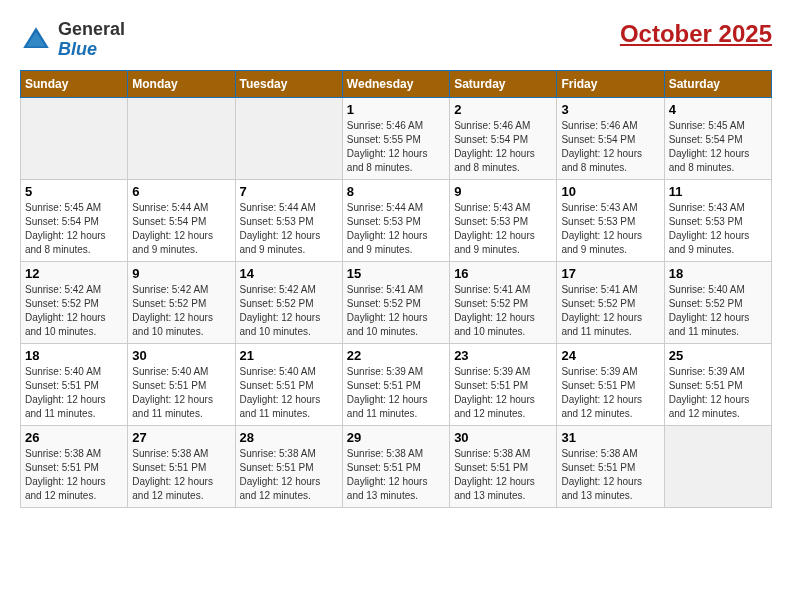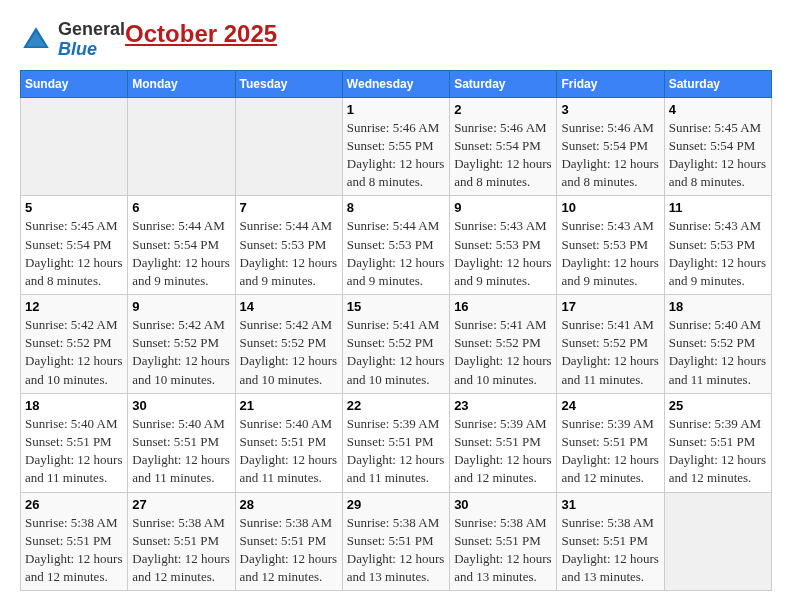--- a/index.html
+++ b/index.html
@@ -5,20 +5,21 @@
     * { box-sizing: border-box; margin: 0; padding: 0; }
     body {
       font-family: Arial, sans-serif;
       background: #fff;
       width: 792px;
       min-height: 612px;
       padding: 20px;
     }
     .header {
       display: flex;
+      justify-content: space-between;
       align-items: flex-start;
       margin-bottom: 10px;
     }
     .logo {
       display: flex;
       align-items: center;
       gap: 6px;
     }
     .logo-text {
       display: flex;
@@ -45,21 +46,21 @@
     .location {
       font-size: 16px;
       color: #444;
     }
     .calendar {
       width: 100%;
       border-collapse: collapse;
       font-size: 11px;
     }
     .calendar thead th {
-      background: #3b82f6;
+      background: #a16207;
       color: #fff;
       padding: 6px 4px;
       text-align: left;
       font-size: 12px;
       border: 1px solid #1a6fb5;
     }
     .calendar tbody td {
       border: 1px solid #ccc;
       vertical-align: top;
       padding: 4px;
@@ -74,23 +75,22 @@
       background: #fff;
     }
     .day-number {
       font-weight: bold;
       font-size: 13px;
       display: block;
       margin-bottom: 2px;
     }
     .day-info {
       color: #333;
-      font-size: 13px;
+      font-size: 10px;
       line-height: 1.4;
-      font-family: Liberation Serif, serif;
     }
     .empty-cell {
       background: #f0f0f0 !important;
     }
   </style>
 </head>
 <body>
 
 <div class="header">
   <div class="logo">

